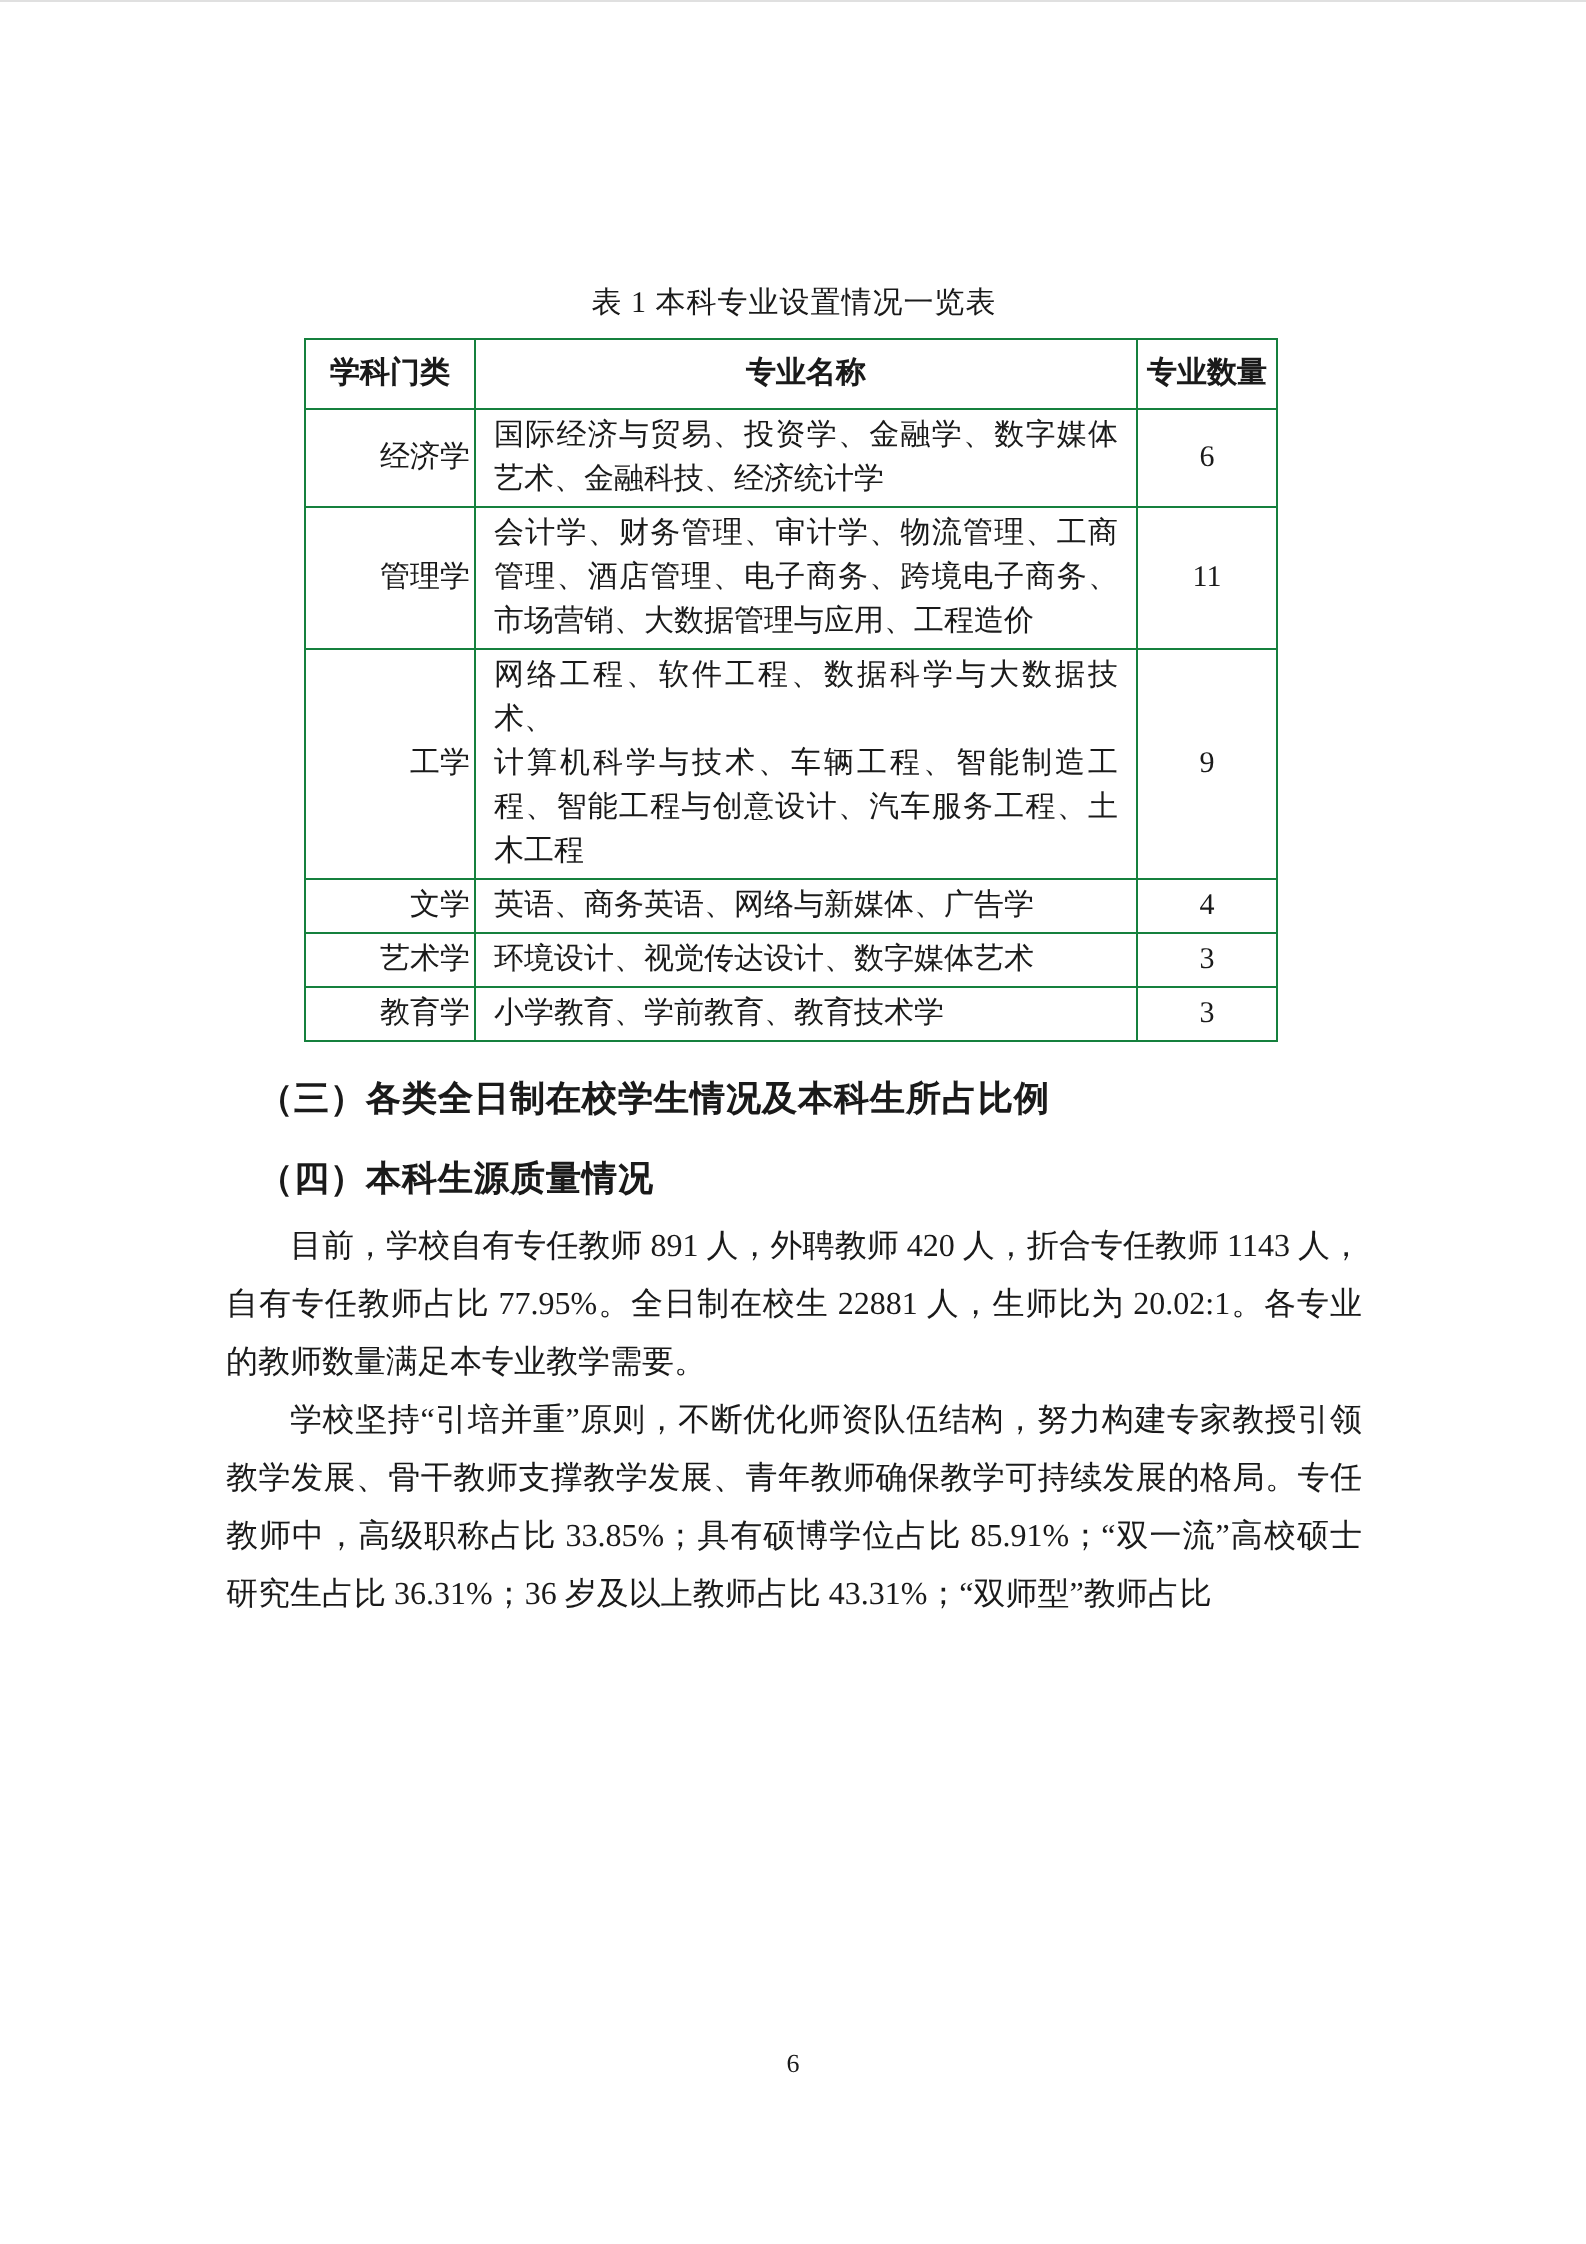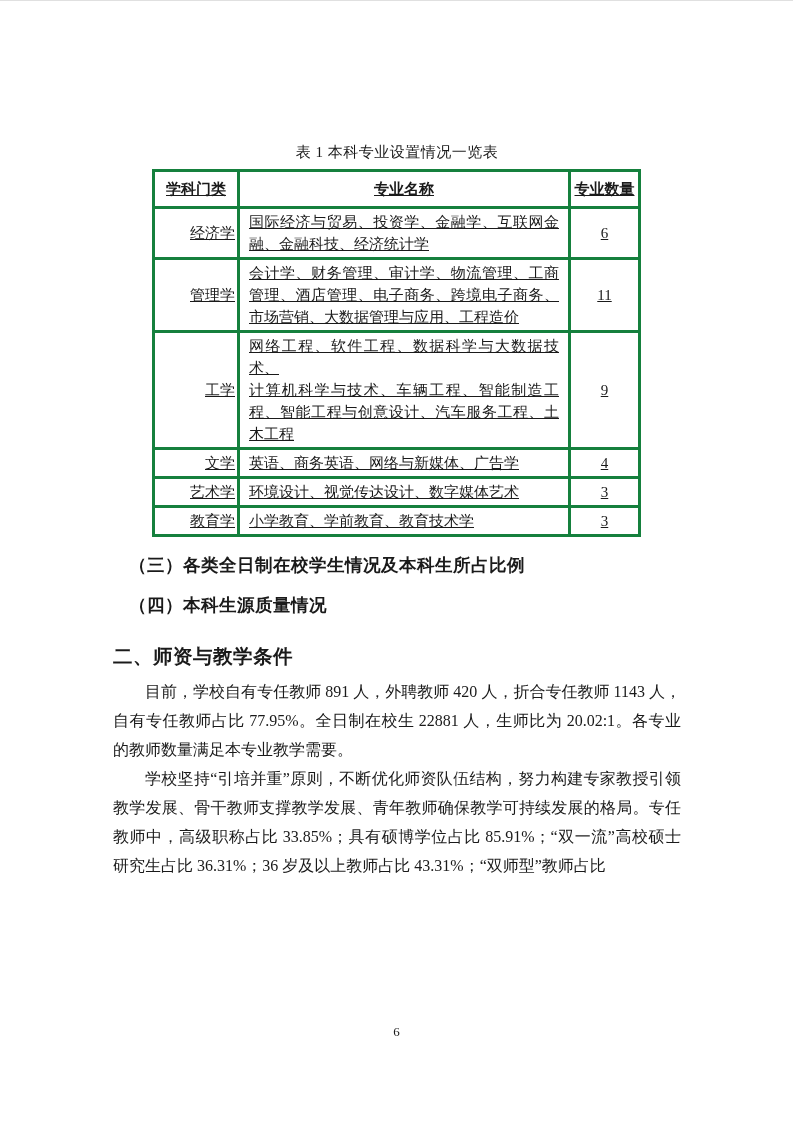--- a/index.html
+++ b/index.html
@@ -15,21 +15,21 @@
   .table-title{
     text-align:center;font-size:15px;line-height:18px;margin:0 0 8px 0;
     letter-spacing:0.5px;
   }
 
   table.majors-table{
     border-collapse:collapse;table-layout:fixed;
     width:486px;margin-left:39px;
     font-size:15px;
   }
-  .majors-table th,.majors-table td{border:3px solid #15803d;text-decoration:underline;}
+  .majors-table th,.majors-table td{border:1px solid #15803d;}
   .majors-table th{
     font-family:"Liberation Sans","DejaVu Sans",sans-serif;
     font-weight:bold;font-size:15px;line-height:20px;
     padding:7px 2px;text-align:center;
   }
   .majors-table td{line-height:22px;vertical-align:middle;}
   td.cell-category{text-align:right;padding:2px 2px;}
   td.cell-majors{text-align:justify;padding:2px 9px;white-space:pre-line;}
   td.cell-count{text-align:center;padding:2px 2px;}
   .col-cat{width:85px;}
@@ -75,21 +75,21 @@
     <thead>
       <tr>
         <th>学科门类</th>
         <th>专业名称</th>
         <th>专业数量</th>
       </tr>
     </thead>
     <tbody>
       <tr>
         <td class="cell-category">经济学</td>
-        <td class="cell-majors">国际经济与贸易、投资学、金融学、互联网金融、金融科技、经济统计学</td>
+        <td class="cell-majors">国际经济与贸易、投资学、金融学、数字媒体艺术、金融科技、经济统计学</td>
         <td class="cell-count">6</td>
       </tr>
       <tr>
         <td class="cell-category">管理学</td>
         <td class="cell-majors">会计学、财务管理、审计学、物流管理、工商管理、酒店管理、电子商务、跨境电子商务、市场营销、大数据管理与应用、工程造价</td>
         <td class="cell-count">11</td>
       </tr>
       <tr>
         <td class="cell-category">工学</td>
         <td class="cell-majors">网络工程、软件工程、数据科学与大数据技术、
@@ -111,19 +111,18 @@
         <td class="cell-majors">小学教育、学前教育、教育技术学</td>
         <td class="cell-count">3</td>
       </tr>
     </tbody>
   </table>
 
   <h3 class="h-sub">（三）各类全日制在校学生情况及本科生所占比例</h3>
 
   <h3 class="h-sub">（四）本科生源质量情况</h3>
 
-  <h2 class="h-chapter">二、师资与教学条件</h2>
 
   <p class="para">目前，学校自有专任教师 891 人，外聘教师 420 人，折合专任教师 1143 人，自有专任教师占比 77.95%。全日制在校生 22881 人，生师比为 20.02:1。各专业的教师数量满足本专业教学需要。</p>
   <p class="para follow">学校坚持“引培并重”原则，不断优化师资队伍结构，努力构建专家教授引领教学发展、骨干教师支撑教学发展、青年教师确保教学可持续发展的格局。专任教师中，高级职称占比 33.85%；具有硕博学位占比 85.91%；“双一流”高校硕士研究生占比 36.31%；36 岁及以上教师占比 43.31%；“双师型”教师占比</p>
 
   <div class="page-number">6</div>
 </div>
 
 </body></html>

